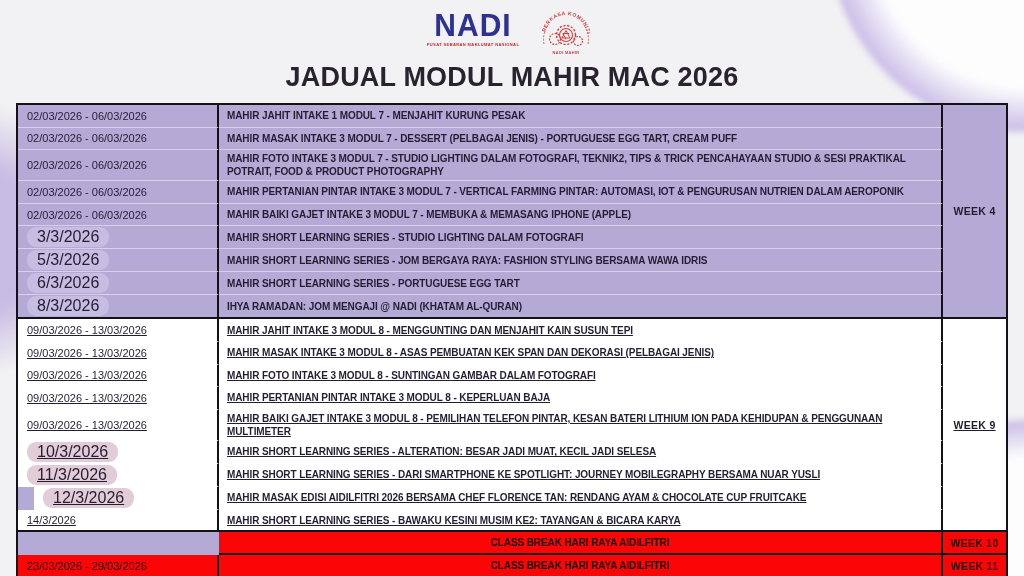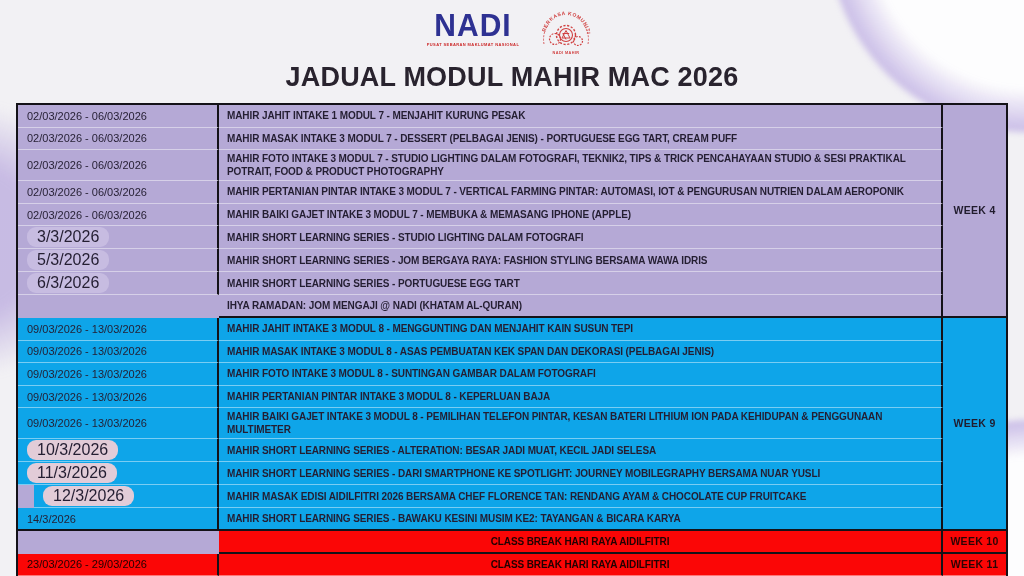--- a/index.html
+++ b/index.html
@@ -57,21 +57,21 @@
     border-bottom:1px solid rgba(255,255,255,0.45);
     display:flex; align-items:center;
   }
   .cell.sec-end, .week-cell.sec-end { border-bottom:2px solid #141218; }
   .date-cell { padding:1px 6px 1px 9px; font-size:11px; border-right:2px solid #141218; white-space:nowrap; }
   .desc-cell { padding:2px 8px; font-size:10px; font-weight:bold; letter-spacing:-0.1px; line-height:1.3; border-right:2px solid #141218; }
   .desc-cell.center { justify-content:center; text-align:center; }
   .week-cell { justify-content:center; font-size:10.5px; font-weight:bold; letter-spacing:0.3px; color:#211c2e; }
 
   .purple { background:#b5a9d6; }
-  .pink   { background:#0ea5e9; }
+  .pink   { background:#ffffff;text-decoration:underline; }
   .red    { background:#fb0606; color:#200202; }
   .week-cell.red { color:#2d0404; }
 
   .pill { display:inline-block; border-radius:9px; padding:1px 10px; font-size:16px; }
   .date-cell.purple .pill { background:#c7bce1; }
   .date-cell.pink   .pill { background:#e2ccd8; }
 </style>
 </head>
 <body>
 
@@ -124,20 +124,23 @@
       </div>
       <div class="cell desc-cell purple" style="grid-area: 6 / 2;">MAHIR SHORT LEARNING SERIES - STUDIO LIGHTING DALAM FOTOGRAFI</div>
       <div class="cell date-cell purple" style="grid-area: 7 / 1;">
         <span class="pill">5/3/2026</span>
       </div>
       <div class="cell desc-cell purple" style="grid-area: 7 / 2;">MAHIR SHORT LEARNING SERIES - JOM BERGAYA RAYA: FASHION STYLING BERSAMA WAWA IDRIS</div>
       <div class="cell date-cell purple" style="grid-area: 8 / 1;">
         <span class="pill">6/3/2026</span>
       </div>
       <div class="cell desc-cell purple" style="grid-area: 8 / 2;">MAHIR SHORT LEARNING SERIES - PORTUGUESE EGG TART</div>
+      <div class="cell date-cell purple sec-end" style="grid-area: 9 / 1;">
+        <span class="pill">8/3/2026</span>
+      </div>
       <div class="cell desc-cell purple sec-end" style="grid-area: 9 / 2;">IHYA RAMADAN: JOM MENGAJI @ NADI (KHATAM AL-QURAN)</div>
       <div class="week-cell pink sec-end" style="grid-area: 10 / 3 / 19;">WEEK 9</div>
       <div class="cell date-cell pink" style="grid-area: 10 / 1;">09/03/2026 - 13/03/2026</div>
       <div class="cell desc-cell pink" style="grid-area: 10 / 2;">MAHIR JAHIT INTAKE 3 MODUL 8 - MENGGUNTING DAN MENJAHIT KAIN SUSUN TEPI</div>
       <div class="cell date-cell pink" style="grid-area: 11 / 1;">09/03/2026 - 13/03/2026</div>
       <div class="cell desc-cell pink" style="grid-area: 11 / 2;">MAHIR MASAK INTAKE 3 MODUL 8 - ASAS PEMBUATAN KEK SPAN DAN DEKORASI (PELBAGAI JENIS)</div>
       <div class="cell date-cell pink" style="grid-area: 12 / 1;">09/03/2026 - 13/03/2026</div>
       <div class="cell desc-cell pink" style="grid-area: 12 / 2;">MAHIR FOTO INTAKE 3 MODUL 8 - SUNTINGAN GAMBAR DALAM FOTOGRAFI</div>
       <div class="cell date-cell pink" style="grid-area: 13 / 1;">09/03/2026 - 13/03/2026</div>
       <div class="cell desc-cell pink" style="grid-area: 13 / 2;">MAHIR PERTANIAN PINTAR INTAKE 3 MODUL 8 - KEPERLUAN BAJA</div>

